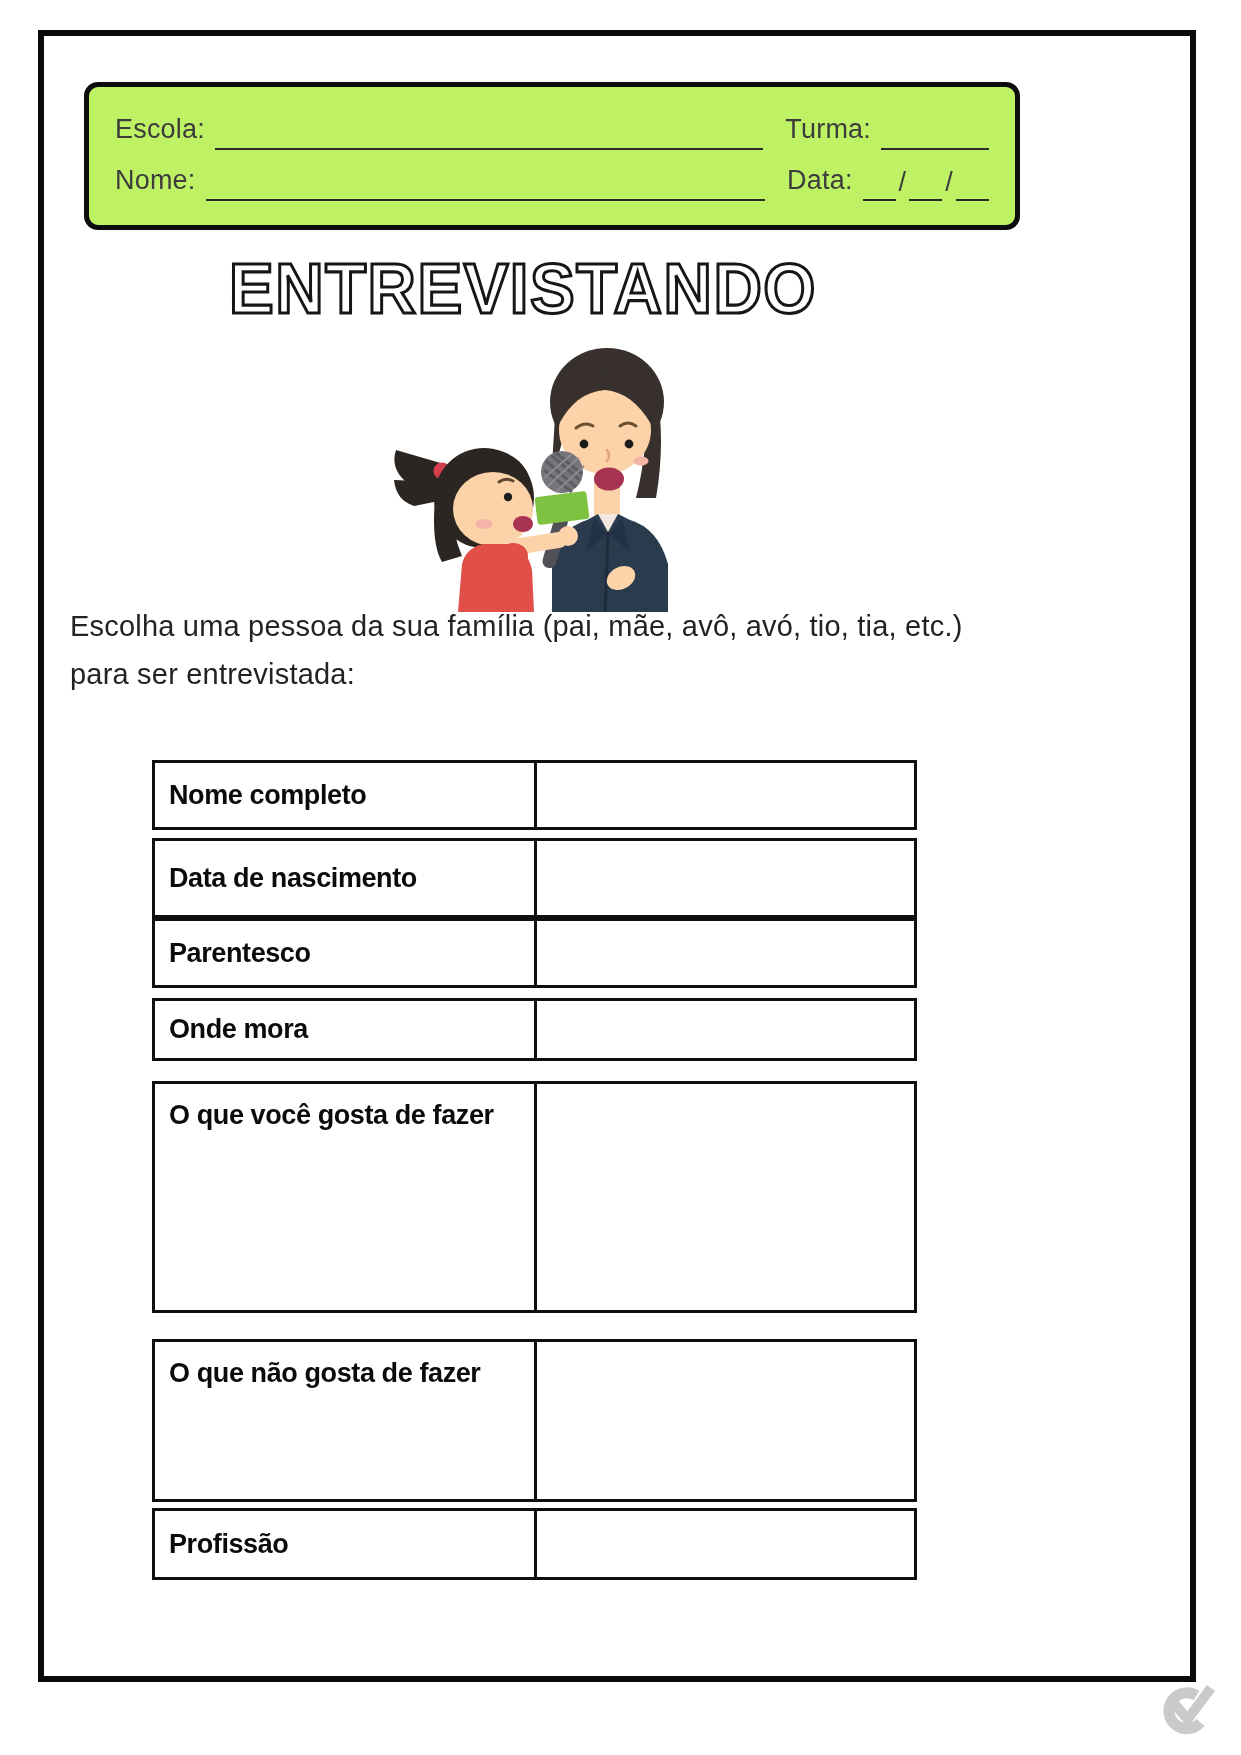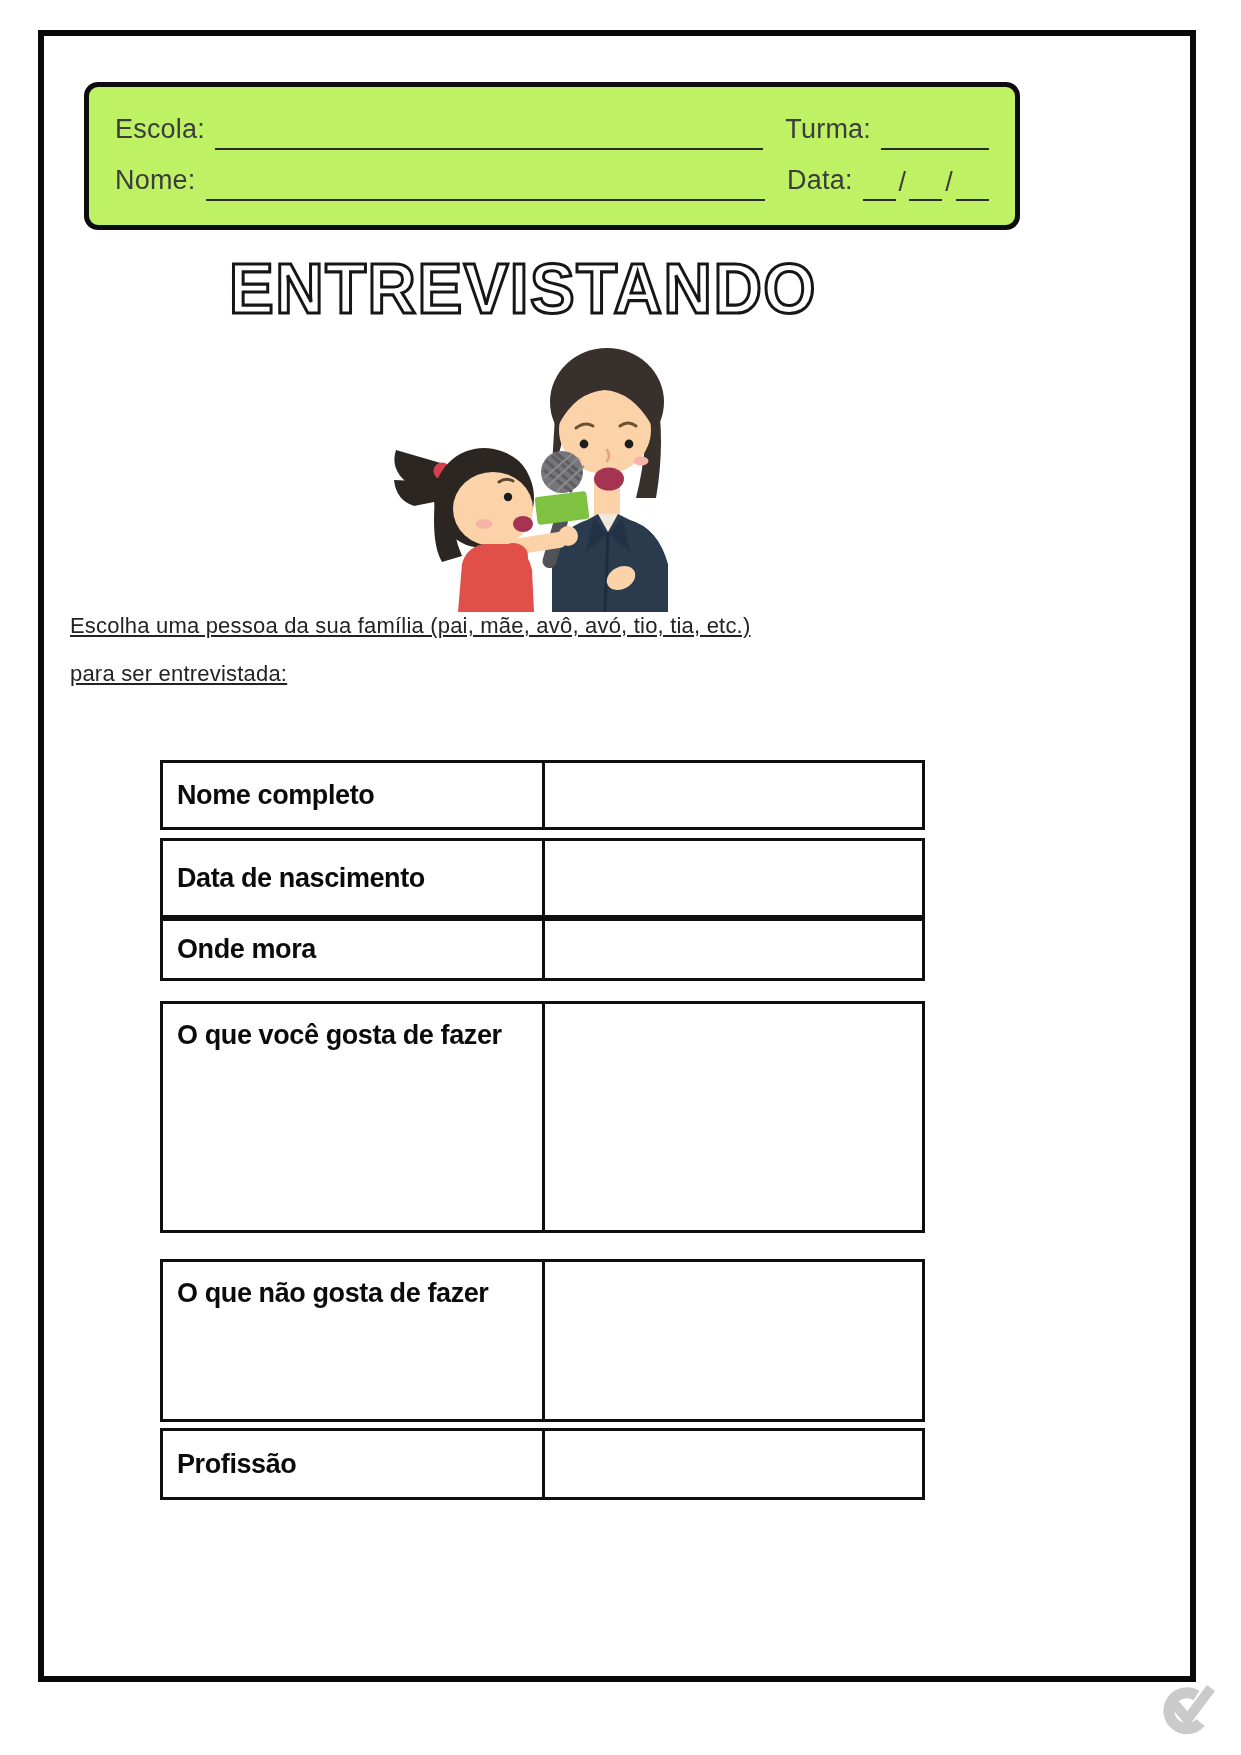--- a/index.html
+++ b/index.html
@@ -58,27 +58,26 @@
 
   
   .illustration {
     position: absolute; left: 380px; top: 330px;
     width: 292px; height: 282px;
   }
 
   
   .instruction {
     position: absolute; left: 70px; top: 602px; width: 1010px;
-    font-size: 22px; line-height: 48px; color: #232323;
+    font-size: 29px; line-height: 48px; color: #232323;
     letter-spacing: 0.2px;
-    text-decoration: underline;
-  }
-
-  
-  .interview-table { position: absolute; left: 160px; top: 760px; width: 765px; }
+  }
+
+  
+  .interview-table { position: absolute; left: 152px; top: 760px; width: 765px; }
   .t-row {
     display: flex; border: 3px solid #0f0f0f; background: #fff;
     width: 100%;
   }
   .t-label {
     width: 382px; flex: 0 0 382px;
     border-right: 3px solid #0f0f0f;
     padding-left: 14px; padding-right: 2px;
     font-weight: 700; font-size: 27px; color: #0b0b0b;
     letter-spacing: -0.4px; white-space: nowrap; overflow: hidden;
@@ -186,20 +185,24 @@
 
 <div class="interview-table">
   <div class="t-row h70">
     <div class="t-label">Nome completo</div>
     <div class="t-value"></div>
   </div>
   <div class="t-row h72a">
     <div class="t-label">Data de nascimento</div>
     <div class="t-value"></div>
   </div>
+  <div class="t-row h70b">
+    <div class="t-label">Parentesco</div>
+    <div class="t-value"></div>
+  </div>
   <div class="t-row h70c">
     <div class="t-label">Onde mora</div>
     <div class="t-value"></div>
   </div>
   <div class="t-row h196 top-align">
     <div class="t-label">O que você gosta de fazer</div>
     <div class="t-value"></div>
   </div>
   <div class="t-row h192 top-align">
     <div class="t-label">O que não gosta de fazer</div>

